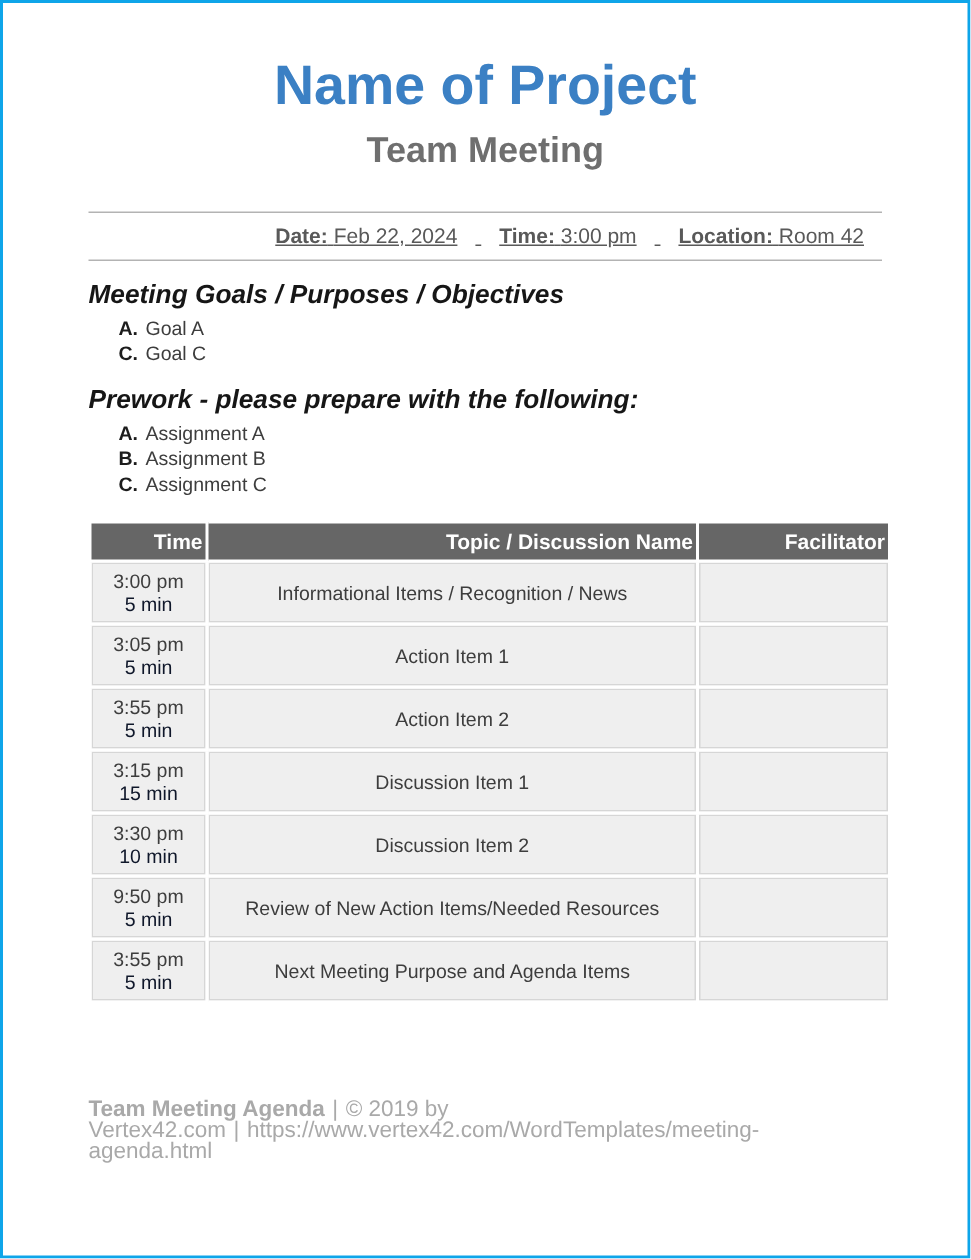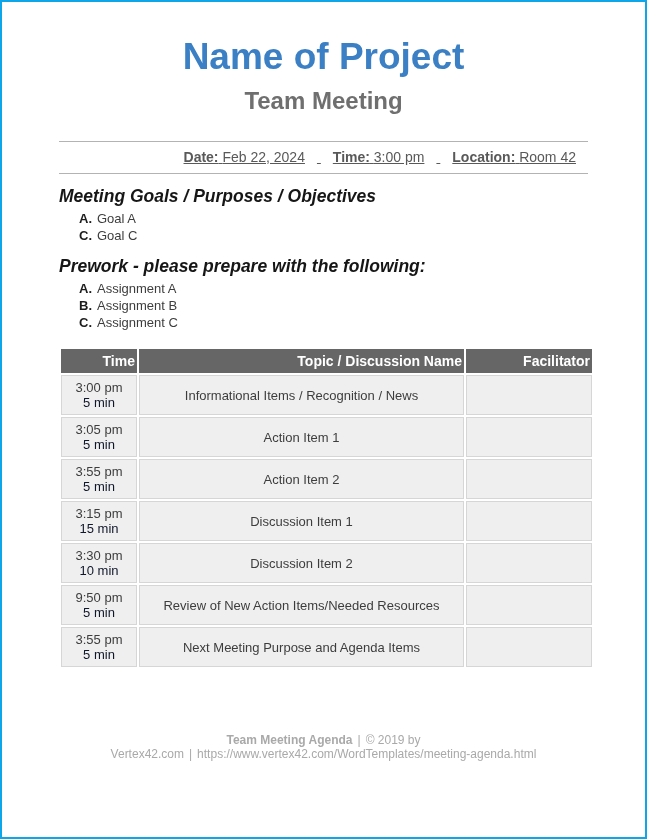--- a/index.html
+++ b/index.html
@@ -95,22 +95,22 @@
   .col-time { width: 78px; }
   .col-topic { width: 327px; }
   .col-fac { width: 128px; }
   td.time-cell { text-align: center; line-height: 15px; padding: 4px 0; }
   td.time-cell .duration { font-weight: normal; color: #0f172a; }
   td.topic-cell { text-align: center; padding: 4px 10px; }
   td.facilitator-cell { }
 
   .footer {
     margin-top: 64px;
-    text-align: center;
-    font-size: 12px;
+    text-align: left;
+    font-size: 15px;
     line-height: 14px;
     color: #a9a9a9;
   }
   .footer .footer-name { font-weight: bold; }
   .footer .sep { margin: 0 5px; }
 </style>
 </head>
 <body>
 
 <div class="page">

